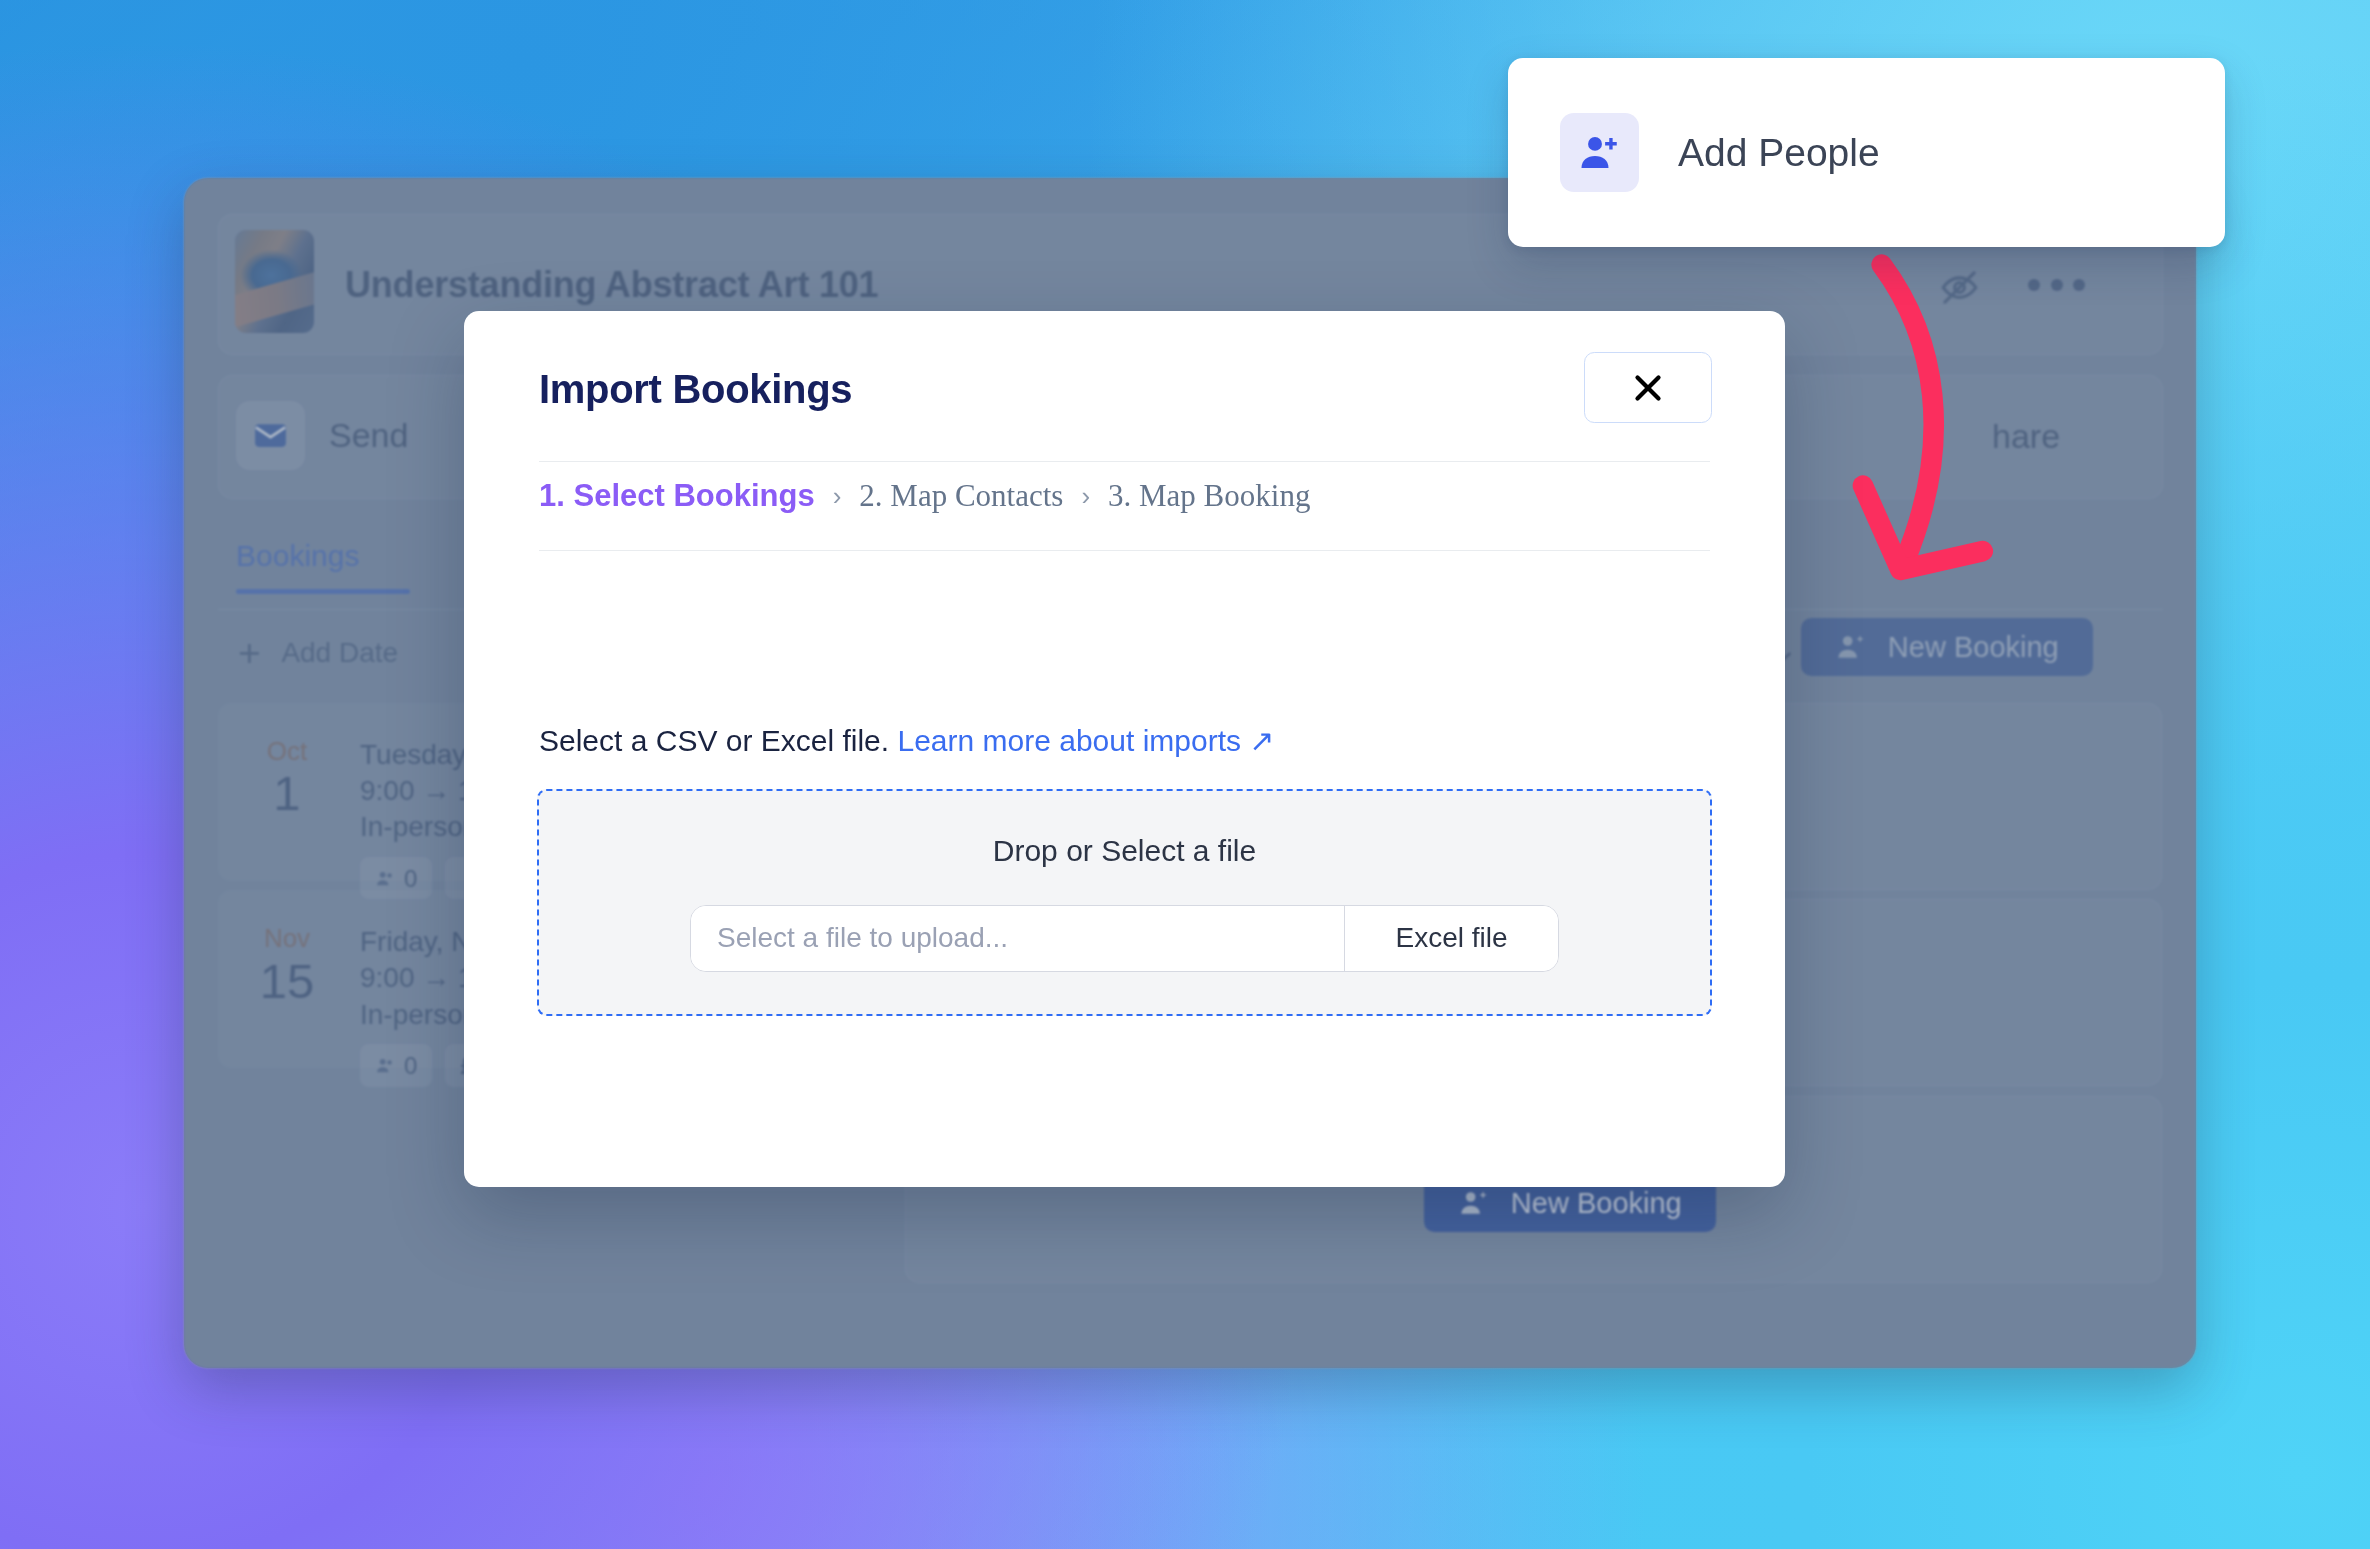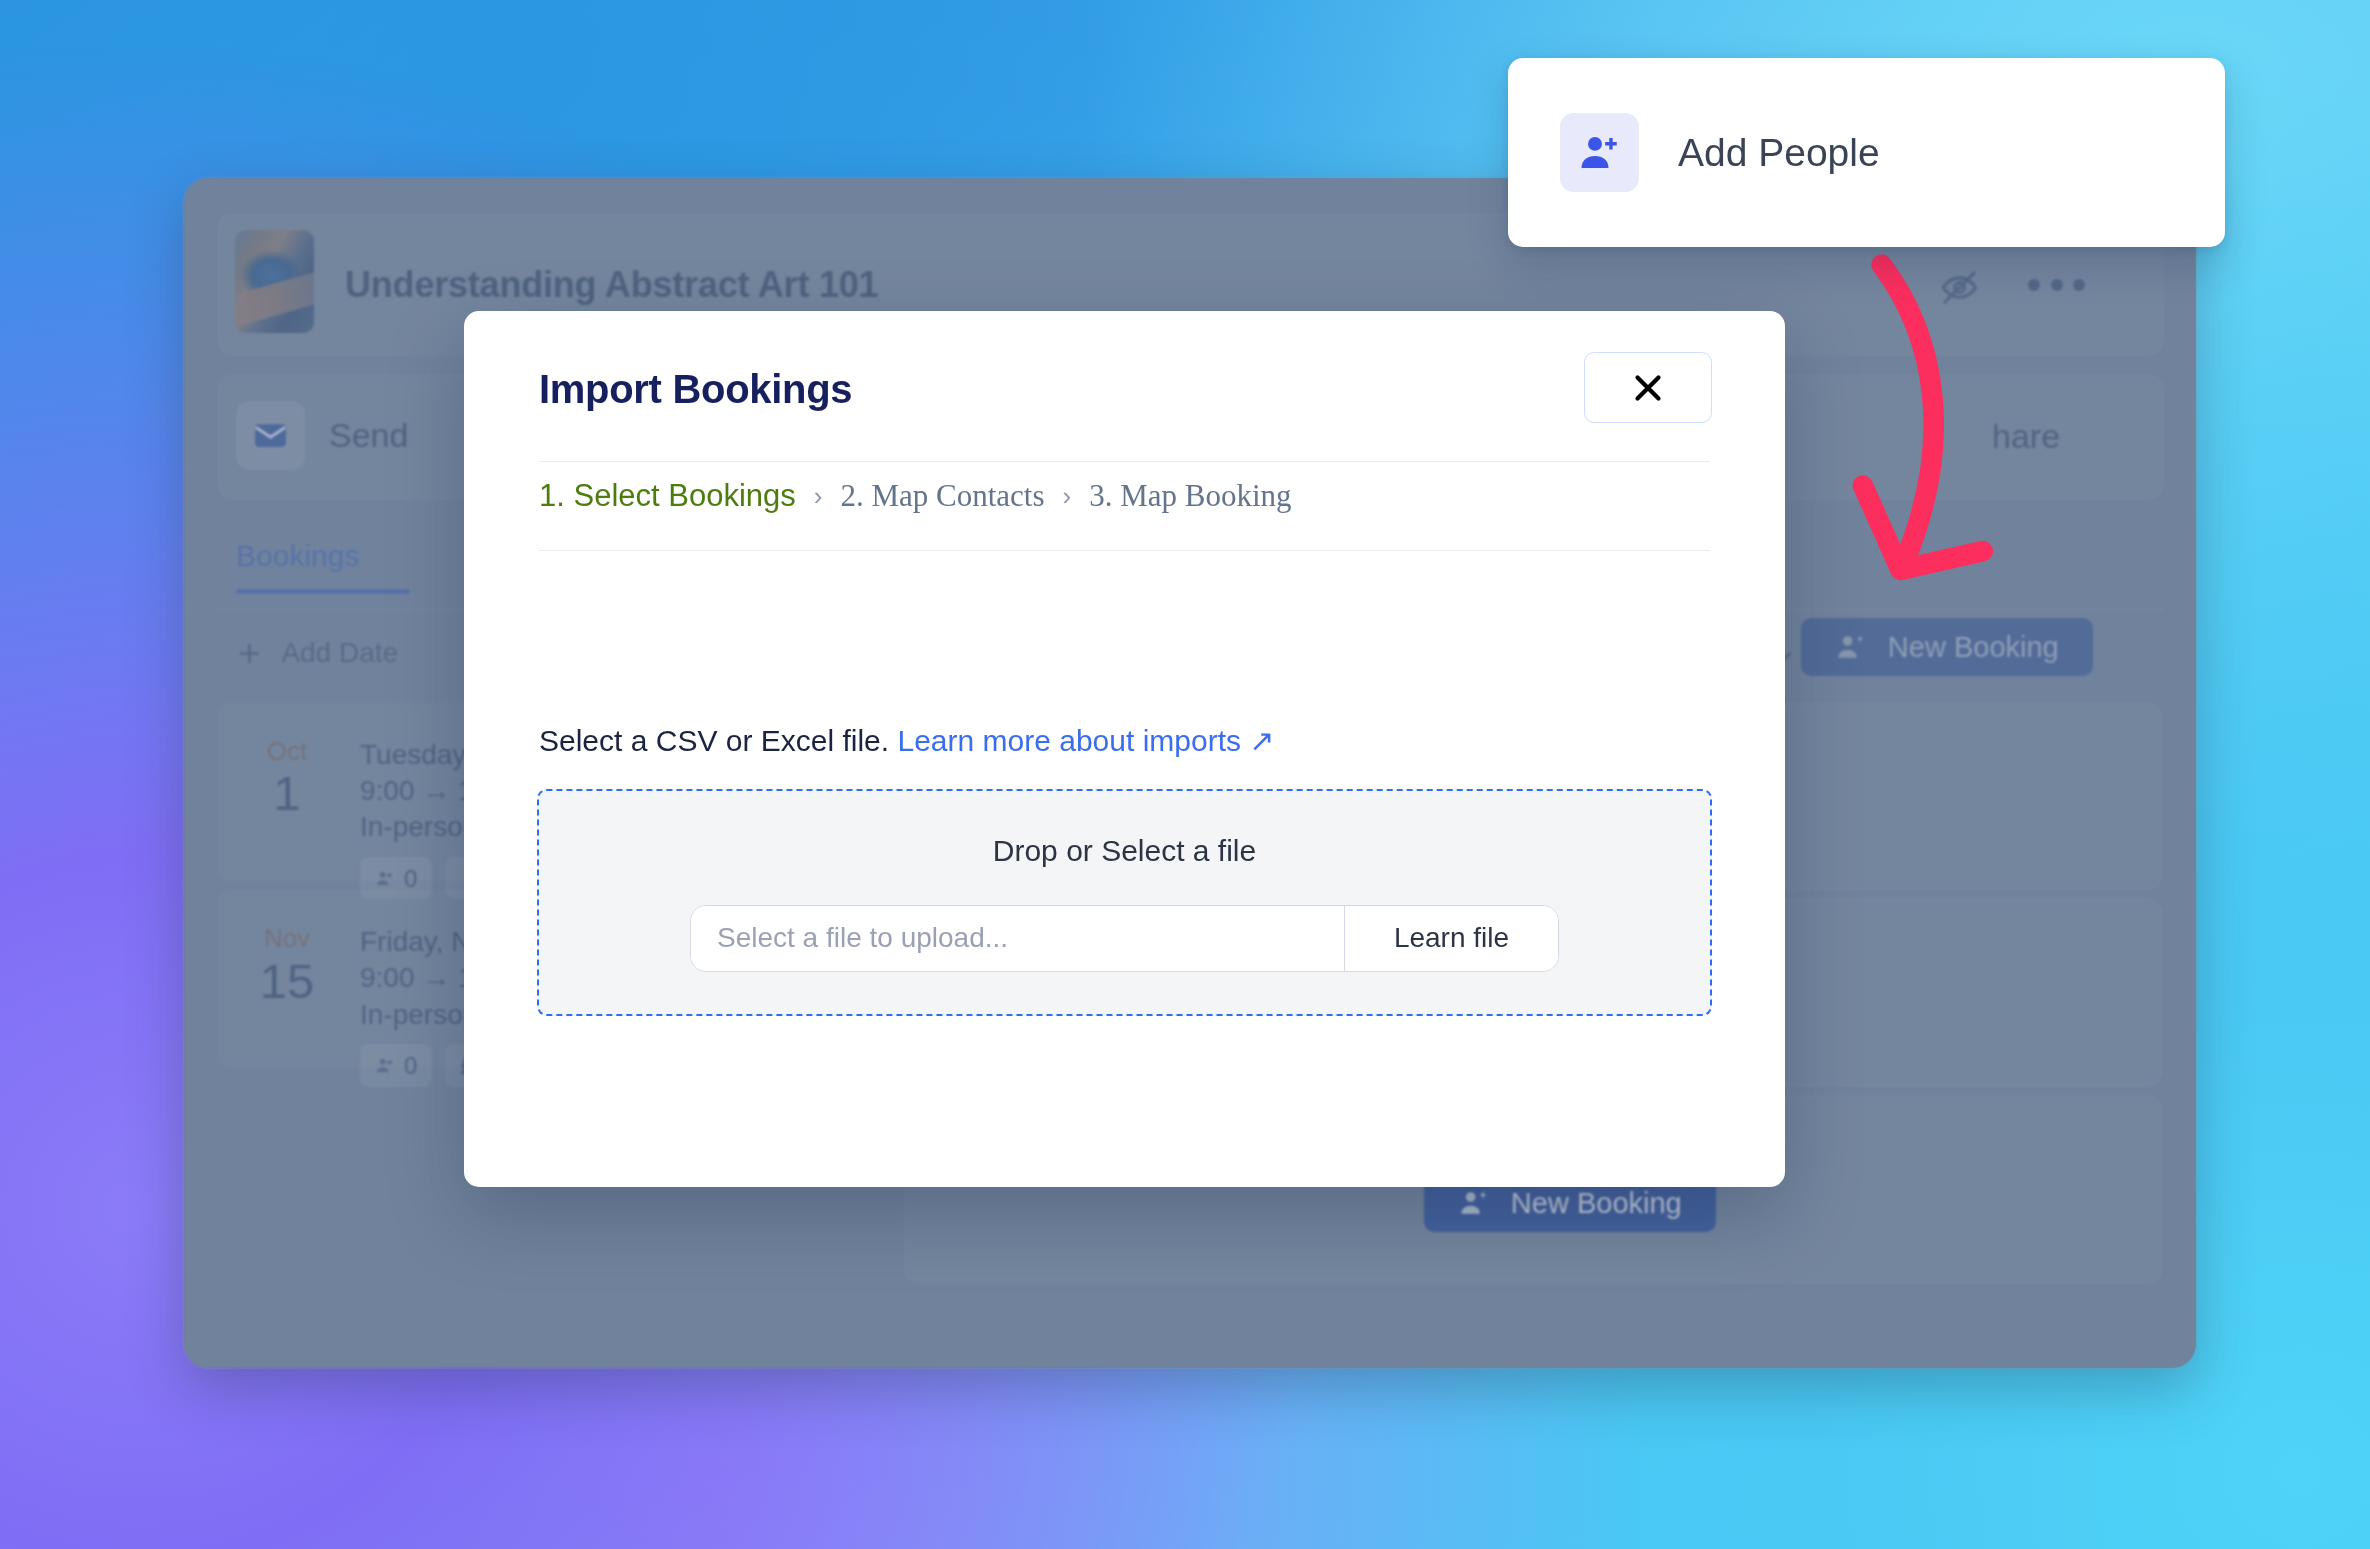--- a/index.html
+++ b/index.html
@@ -241,21 +241,21 @@
     height: 0.9px; background: #e9ecef;
   }
 
   #breadcrumb {
     position: absolute;
     left: 75px; top: 167px;
     display: flex; align-items: center; gap: 18px;
     font-size: 31px;
     white-space: nowrap;
   }
-  .crumb-active { color: #4d7c0f; font-weight: normal; cursor:pointer; }
+  .crumb-active { color: #8b5cf6; font-weight: bold; cursor:pointer; }
   .crumb-inactive { color: #64748b; cursor:pointer;font-family:Liberation Serif, serif; }
   .crumb-sep { color: #8d99ab; font-size: 26px; }
 
   #upload-heading {
     position: absolute;
     left: 75px; top: 333px;
     font-size: 36px;
     font-weight: bold;
     color: #101a46;
   }
@@ -498,18 +498,18 @@
 
 
   <div id="upload-subtext">
     <span>Select a CSV or Excel file. </span><a id="learn-more-link" href="#">Learn more about imports ↗</a>
   </div>
 
   <div id="dropzone">
     <div id="dropzone-label">Drop or Select a file</div>
     <div id="file-picker">
       <input id="file-input" type="text" placeholder="Select a file to upload..." value="" style="">
-      <button id="select-file-btn">Learn file</button>
+      <button id="select-file-btn">Excel file</button>
     </div>
   </div>
 
 </div>
 
 
 </body></html>

